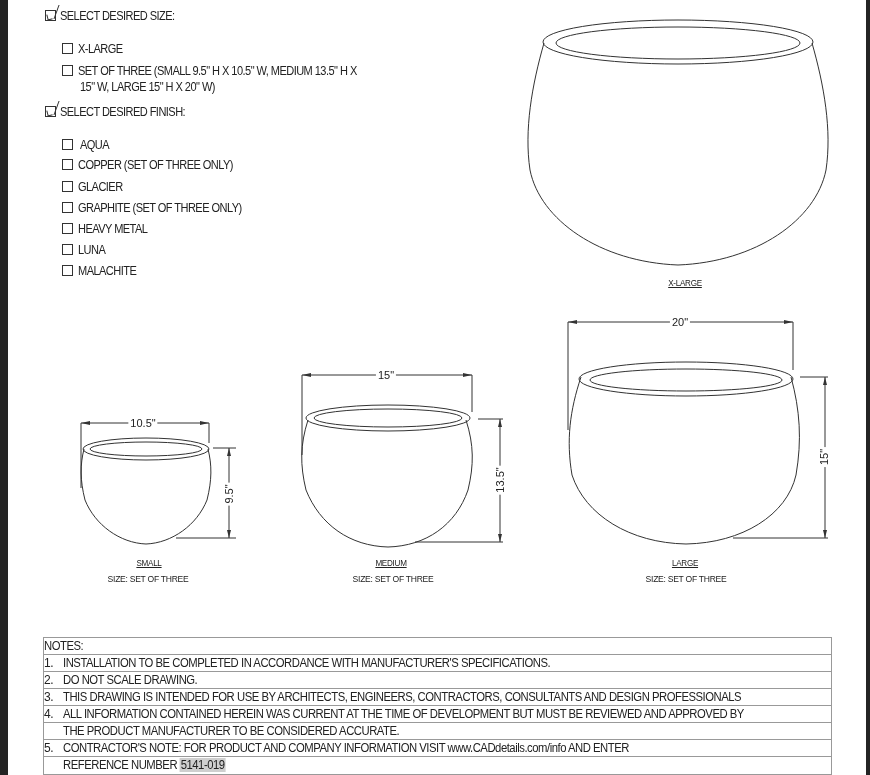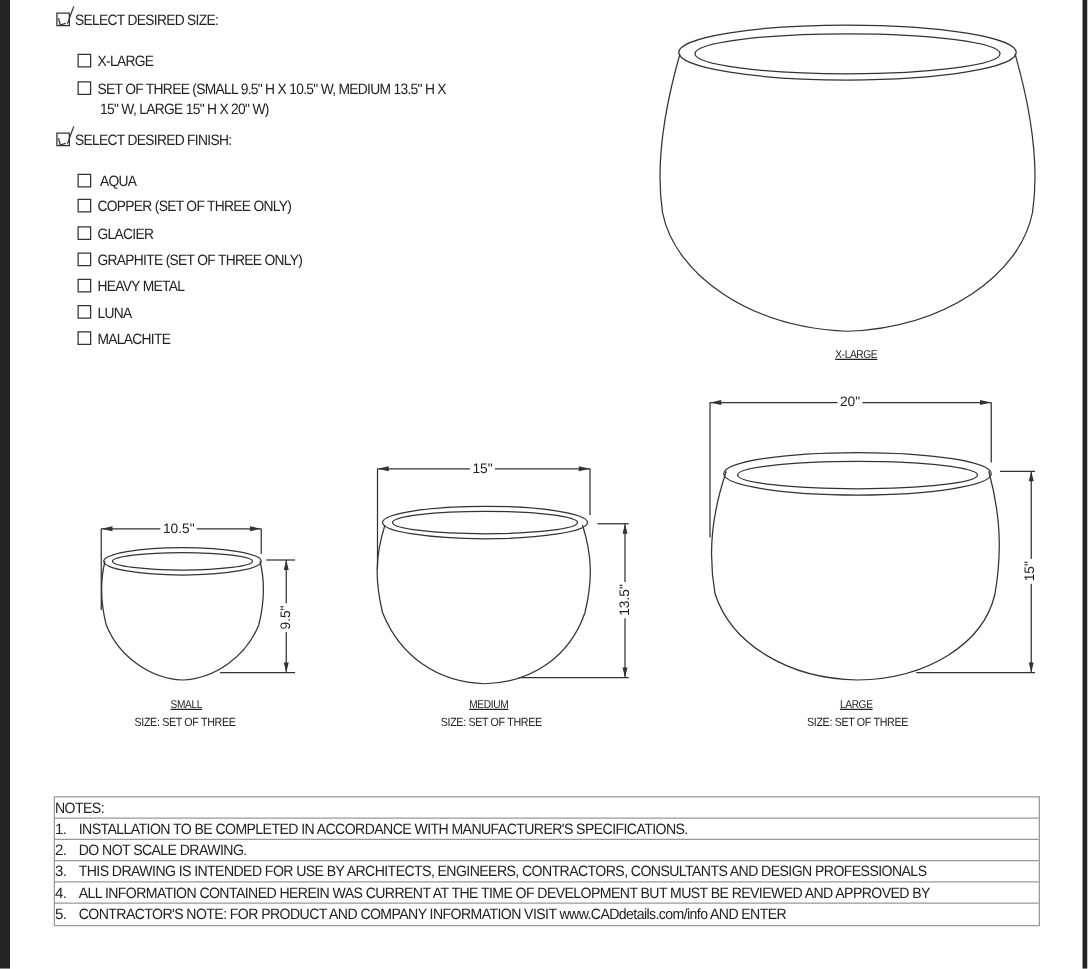--- a/index.html
+++ b/index.html
@@ -180,16 +180,22 @@
   </div>
   <div class="note-row">
     <span class="note-num">3.</span>
     <span class="note-text">THIS DRAWING IS INTENDED FOR USE BY ARCHITECTS, ENGINEERS, CONTRACTORS, CONSULTANTS AND DESIGN PROFESSIONALS</span>
   </div>
   <div class="note-row">
     <span class="note-num">4.</span>
     <span class="note-text">ALL INFORMATION CONTAINED HEREIN WAS CURRENT AT THE TIME OF DEVELOPMENT BUT MUST BE REVIEWED AND APPROVED BY</span>
   </div>
   <div class="note-row">
+    <span class="note-text">THE PRODUCT MANUFACTURER TO BE CONSIDERED ACCURATE.</span>
+  </div>
+  <div class="note-row">
     <span class="note-num">5.</span>
     <span class="note-text">CONTRACTOR'S NOTE: FOR PRODUCT AND COMPANY INFORMATION VISIT www.CADdetails.com/info AND ENTER</span>
   </div>
+  <div class="note-row">
+    <span class="note-text"><span>REFERENCE NUMBER </span><span class="ref-hl">5141-019</span></span>
+  </div>
 </div>
 
 </body></html>

